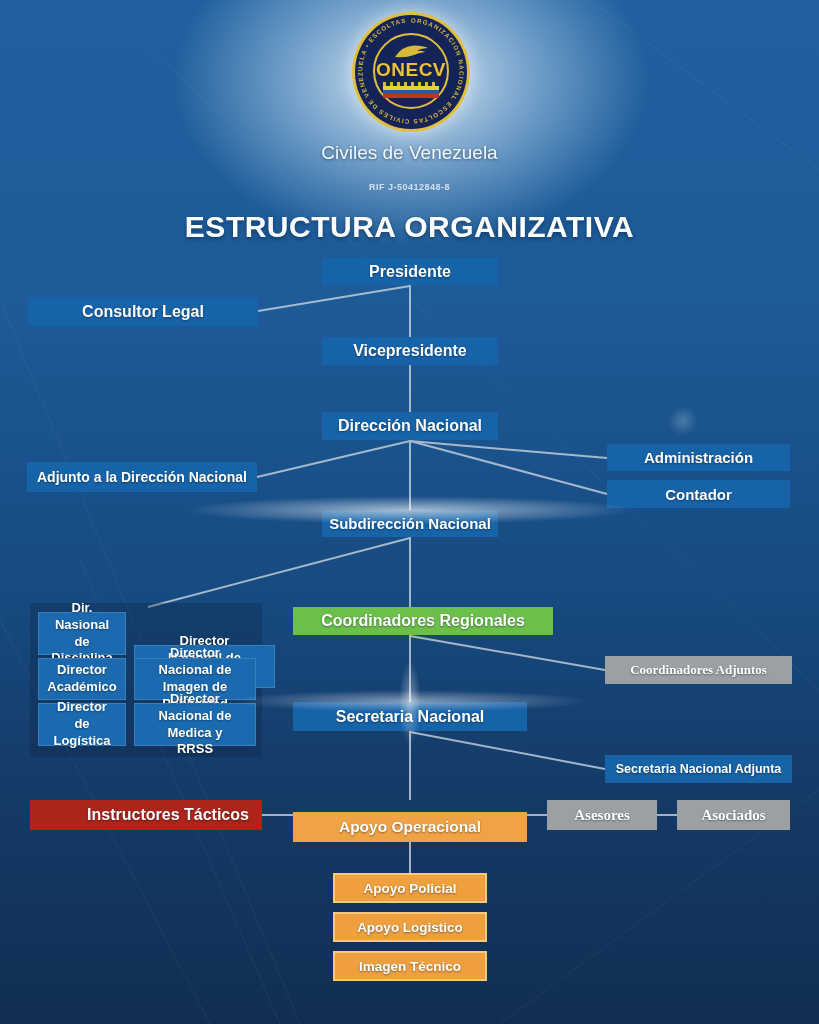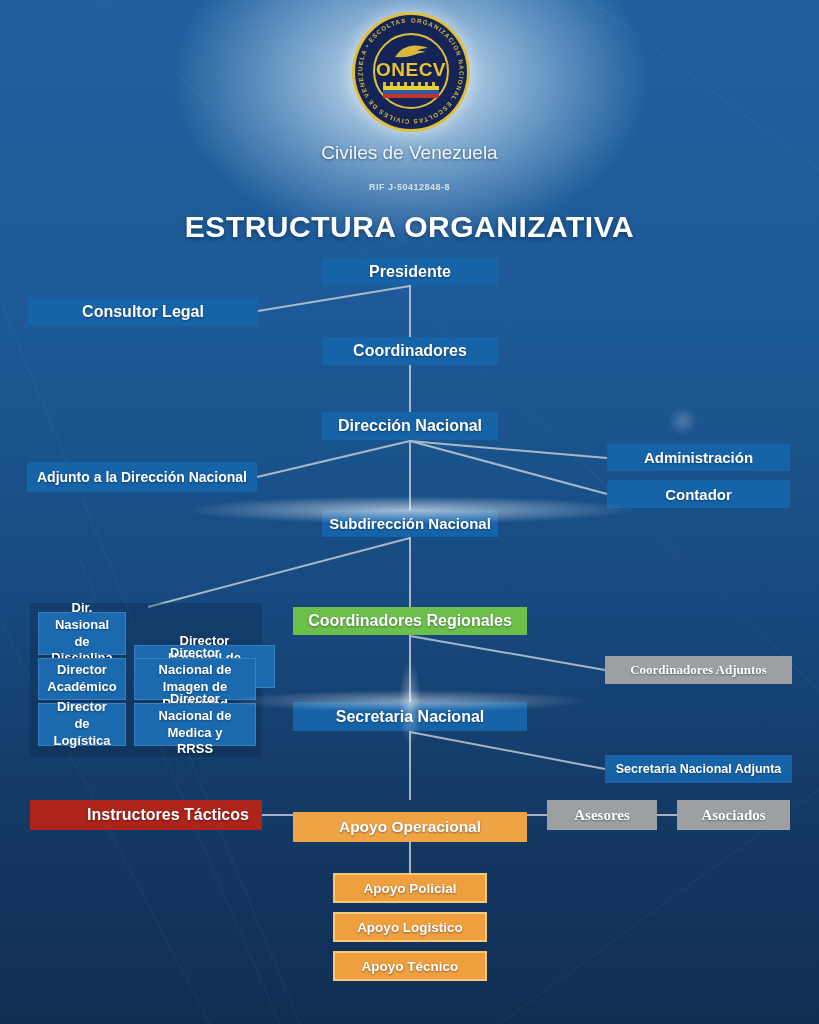--- a/index.html
+++ b/index.html
@@ -36,21 +36,21 @@
   .orange{background:#f0a344;margin-top:12px;}
   .orange-b{background:#ef9f3e;border:2px solid #f6c97e;}
   .n-presidente{left:322px;top:258px;width:176px;height:27px;font-size:16px;}
   .n-consultor{left:28px;top:297px;width:230px;height:29px;font-size:16px;}
   .n-vicepresidente{left:322px;top:337px;width:176px;height:28px;font-size:16px;}
   .n-direccion{left:322px;top:412px;width:176px;height:28px;font-size:16px;}
   .n-adjunto{left:27px;top:462px;width:230px;height:30px;font-size:14px;}
   .n-administracion{left:607px;top:444px;width:183px;height:27px;font-size:15px;}
   .n-contador{left:607px;top:480px;width:183px;height:28px;font-size:15px;}
   .n-subdireccion{left:322px;top:510px;width:176px;height:27px;font-size:15px;}
-  .n-coord-reg{left:293px;top:607px;width:234px;height:28px;font-size:16px;}
+  .n-coord-reg{left:293px;top:607px;width:260px;height:28px;font-size:16px;}
   .n-coord-adj{left:605px;top:656px;width:187px;height:28px;font-size:13px;}
   .cluster-panel{position:absolute;left:30px;top:603px;width:232px;height:154px;background:rgba(9,32,62,.28);z-index:2;}
   .small{font-size:13px;line-height:1.3;padding:18px;border:1px solid rgba(255,255,255,.14);background:#1b6ab0;}
   .n-s1{left:38px;top:612px;width:88px;height:43px;}
   .n-s2{left:134px;top:645px;width:141px;height:43px;}
   .n-s3{left:38px;top:658px;width:88px;height:42px;}
   .n-s4{left:134px;top:658px;width:122px;height:42px;}
   .n-s5{left:38px;top:703px;width:88px;height:43px;}
   .n-s6{left:134px;top:703px;width:122px;height:43px;}
   .n-secretaria{left:293px;top:702px;width:234px;height:29px;font-size:16px;}
@@ -136,21 +136,21 @@
   <div class="rif">RIF J-50412848-8</div>
   <div class="page-title">ESTRUCTURA ORGANIZATIVA</div>
 
   <div class="flare f-sub"></div>
   <div class="flare f-sec-h"></div>
   <div class="flare f-sec-v"></div>
   <div class="flare f-dot"></div>
 
   <div class="node blue n-presidente">Presidente</div>
   <div class="node blue n-consultor">Consultor Legal</div>
-  <div class="node blue n-vicepresidente">Coordinadores</div>
+  <div class="node blue n-vicepresidente">Vicepresidente</div>
   <div class="node blue n-direccion">Dirección Nacional</div>
   <div class="node blue n-adjunto">Adjunto a la Dirección Nacional</div>
   <div class="node blue n-administracion">Administración</div>
   <div class="node blue n-contador">Contador</div>
   <div class="node blue n-subdireccion">Subdirección Nacional</div>
   <div class="node green n-coord-reg">Coordinadores Regionales</div>
   <div class="node gray n-coord-adj">Coordinadores Adjuntos</div>
 
   <div class="cluster-panel"></div>
   <div class="node small n-s1">Dir. Nasional de Disciplina</div>
@@ -163,15 +163,15 @@
   <div class="node blue n-secretaria">Secretaria Nacional</div>
   <div class="node blue n-secretaria-adj">Secretaria Nacional Adjunta</div>
 
   <div class="node red n-instructores">Instructores Tácticos</div>
   <div class="node orange n-apoyo-op">Apoyo Operacional</div>
   <div class="node gray n-asesores">Asesores</div>
   <div class="node gray n-asociados">Asociados</div>
 
   <div class="node orange-b n-apoyo-pol">Apoyo Policial</div>
   <div class="node orange-b n-apoyo-log">Apoyo Logistico</div>
-  <div class="node orange-b n-apoyo-tec">Apoyo Técnico</div>
+  <div class="node orange-b n-apoyo-tec">Imagen Técnico</div>
 
 </div>
 
 </body></html>

